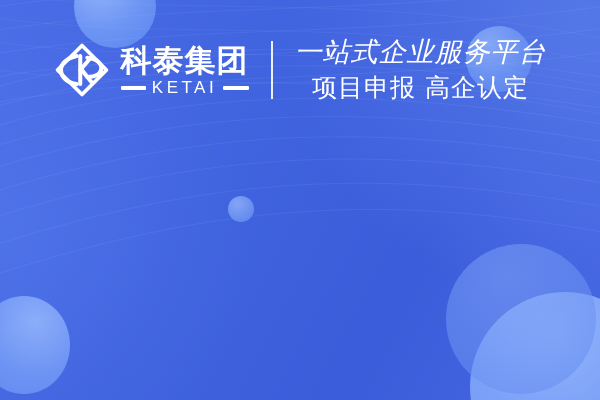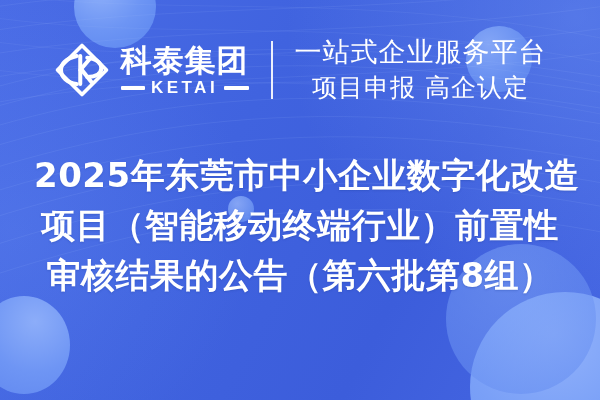--- a/index.html
+++ b/index.html
@@ -115,21 +115,21 @@
   .logo-en-rule {
     flex: 1 1 auto;
     height: 4px;
     background: #ffffff;
     border-radius: 1px;
     min-width: 12px;
   }
   .logo-en {
     color: #ffffff;
     font-size: 17px;
-    font-weight: bold;
+    font-weight: normal;
     letter-spacing: 3.5px;
     line-height: 1;
     white-space: nowrap;
     font-family: "Liberation Sans", sans-serif;
   }
 
   .header-divider {
     width: 2px;
     height: 58px;
     background: rgba(255,255,255,0.9);
@@ -143,20 +143,21 @@
     align-items: center;
     justify-content: center;
   }
   .slogan-main {
     color: #ffffff;
     font-size: 27px;
     line-height: 1.12;
     letter-spacing: 1px;
     white-space: nowrap;
     font-family: "DejaVu Sans", "Liberation Sans", sans-serif;
+    font-style: italic;
   }
   .slogan-sub {
     color: #ffffff;
     font-size: 25px;
     line-height: 1.2;
     letter-spacing: 1px;
     margin-top: 5px;
     white-space: nowrap;
     font-family: "DejaVu Serif", "Liberation Serif", serif;
   }
@@ -250,19 +251,14 @@
 
     <div class="slogan-block">
       <div class="slogan-main">一站式企业服务平台</div>
       <div class="slogan-sub">项目申报 高企认定</div>
     </div>
 
   </div>
 
   <div class="sphere sphere-title-dot"></div>
 
-  <div class="title-area">
-    <div class="title-line">2025年东莞市中小企业数字化改造</div>
-    <div class="title-line">项目（智能移动终端行业）前置性</div>
-    <div class="title-line">审核结果的公告（第六批第8组）</div>
-  </div>
 
 </div>
 
 </body></html>

